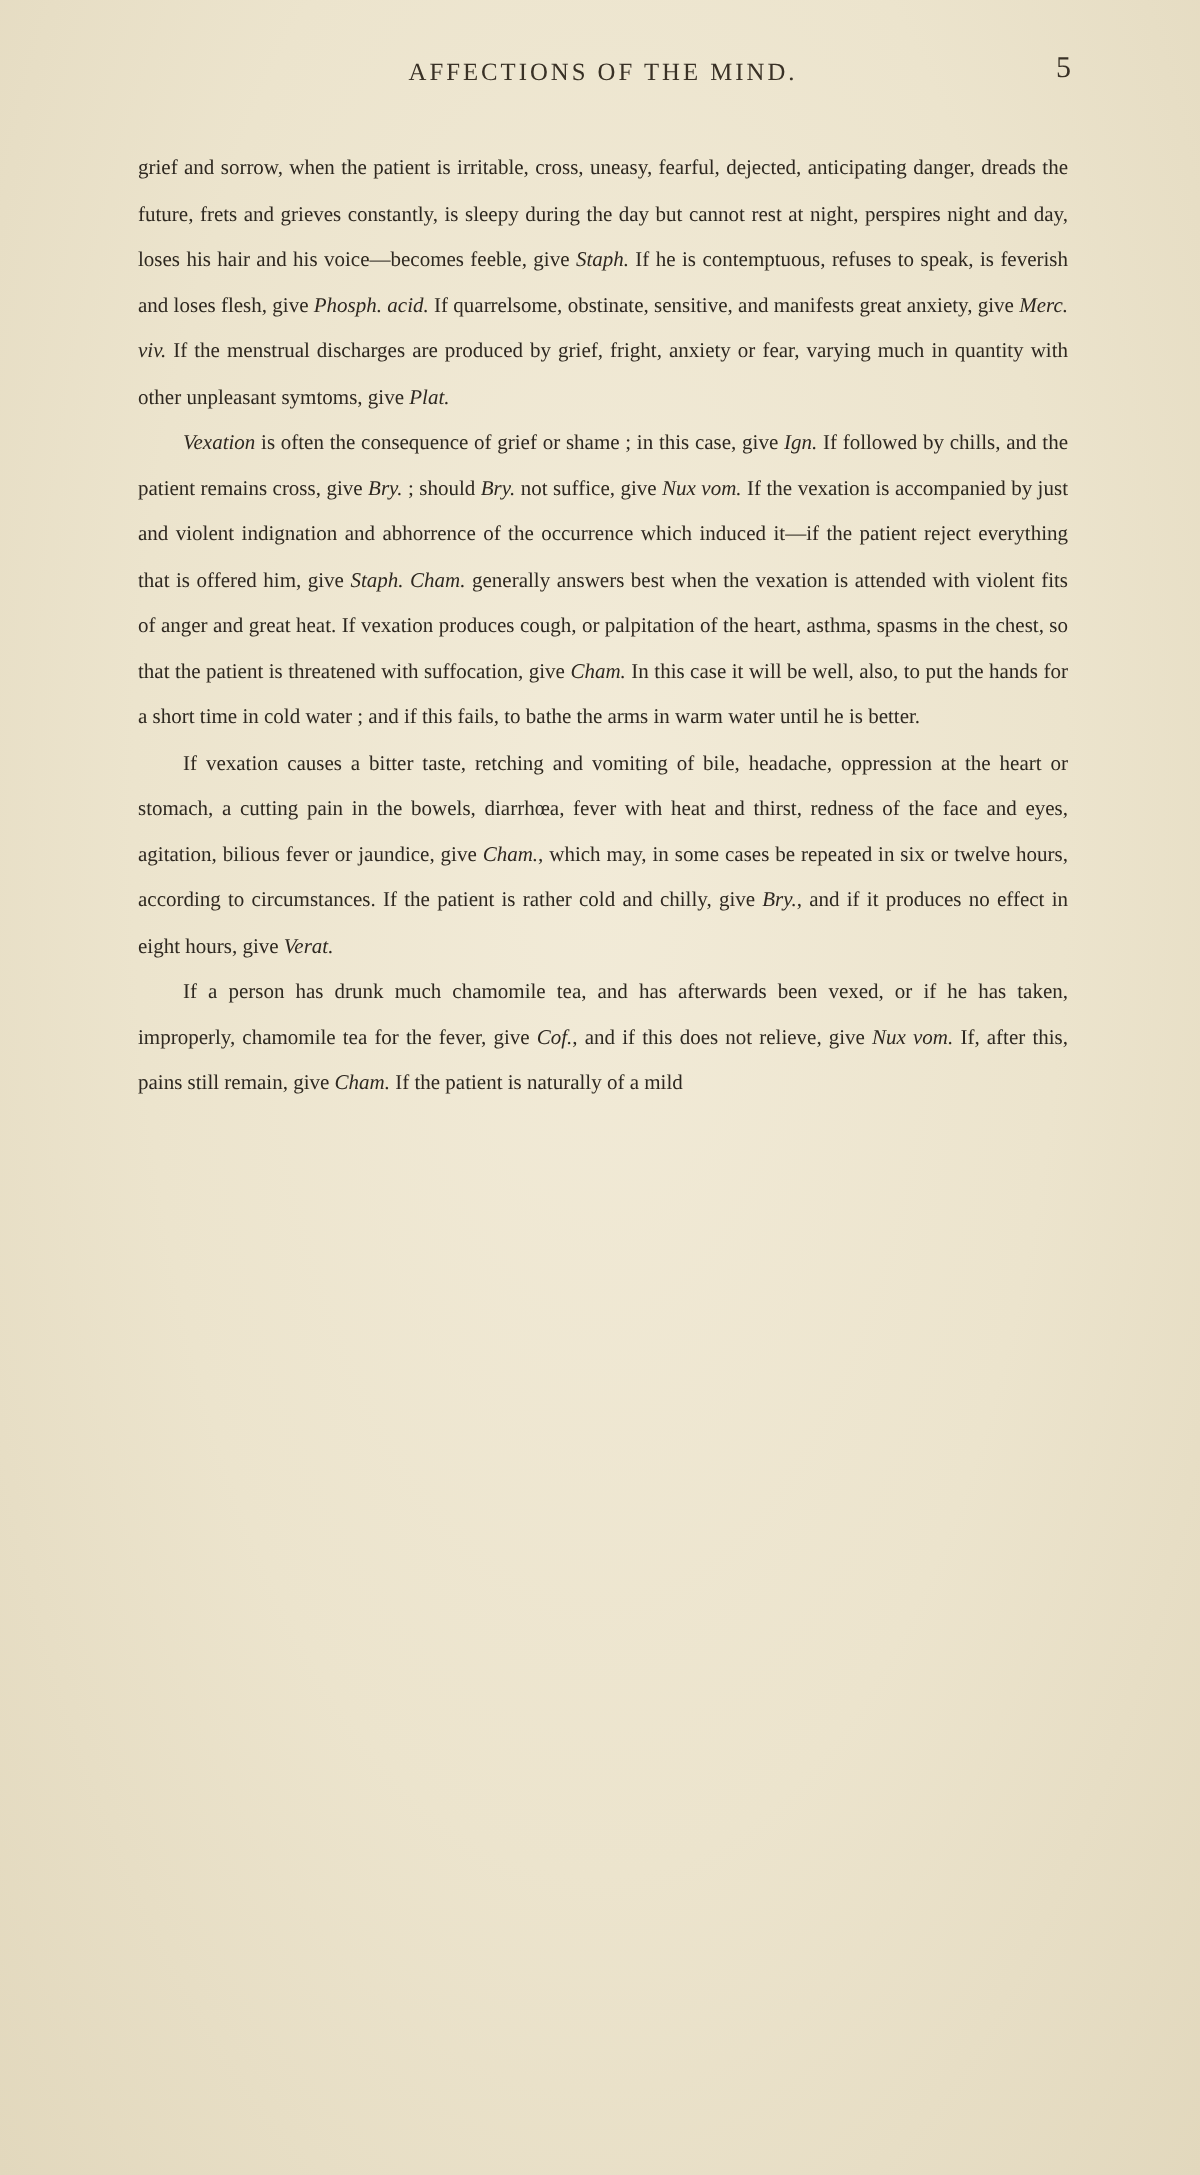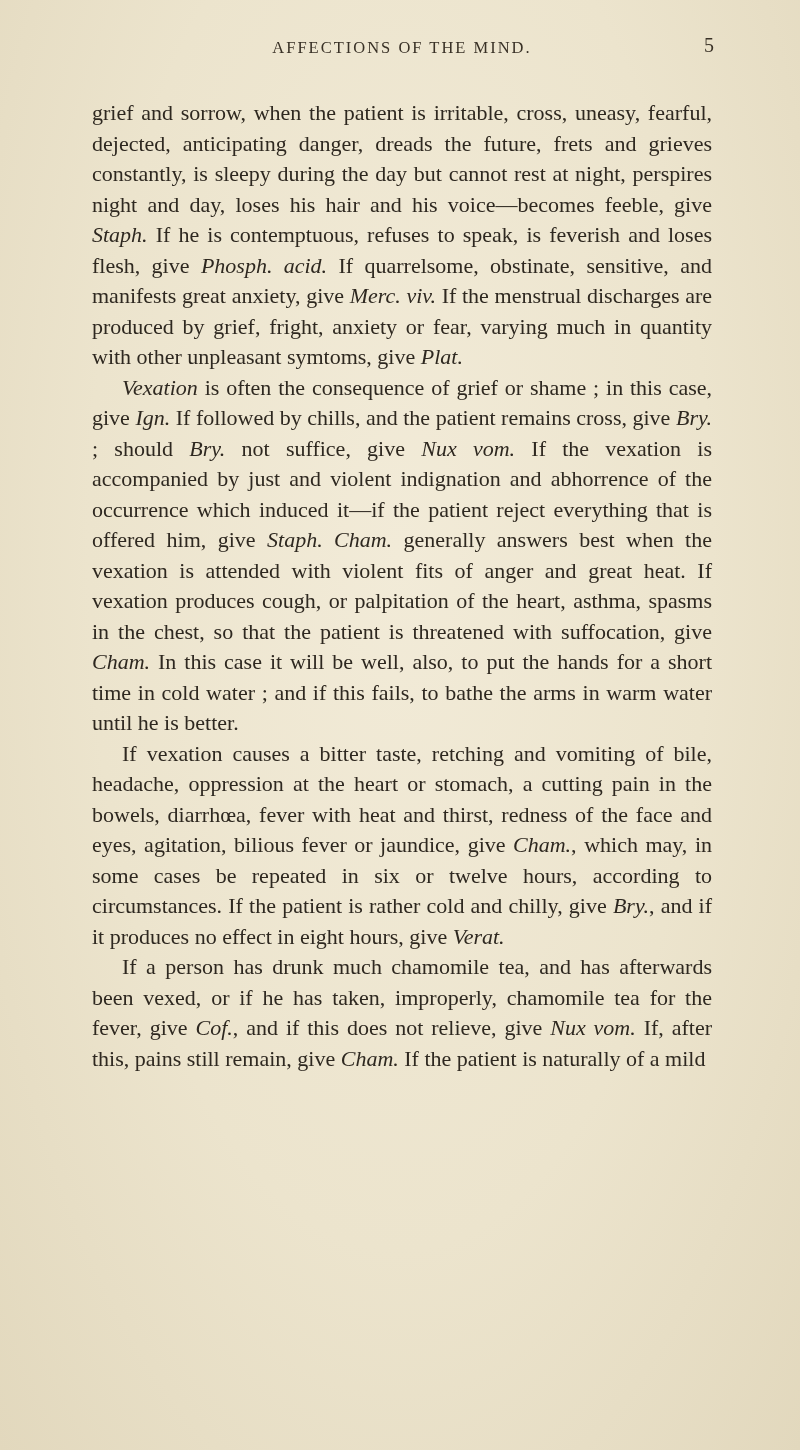--- a/index.html
+++ b/index.html
@@ -35,21 +35,21 @@
     white-space: nowrap;
   }
   .page-number {
     position: absolute;
     right: -2px;
     top: 0;
     font-size: 20px;
     color: #393126;
   }
   .body-text {
-    font-size: 22px;
+    font-size: 14px;
     line-height: 30.5px;
   }
   .para {
     margin: 0;
     text-align: justify;
     text-justify: inter-word;
   }
   .para.indent {
     text-indent: 30px;
   }

